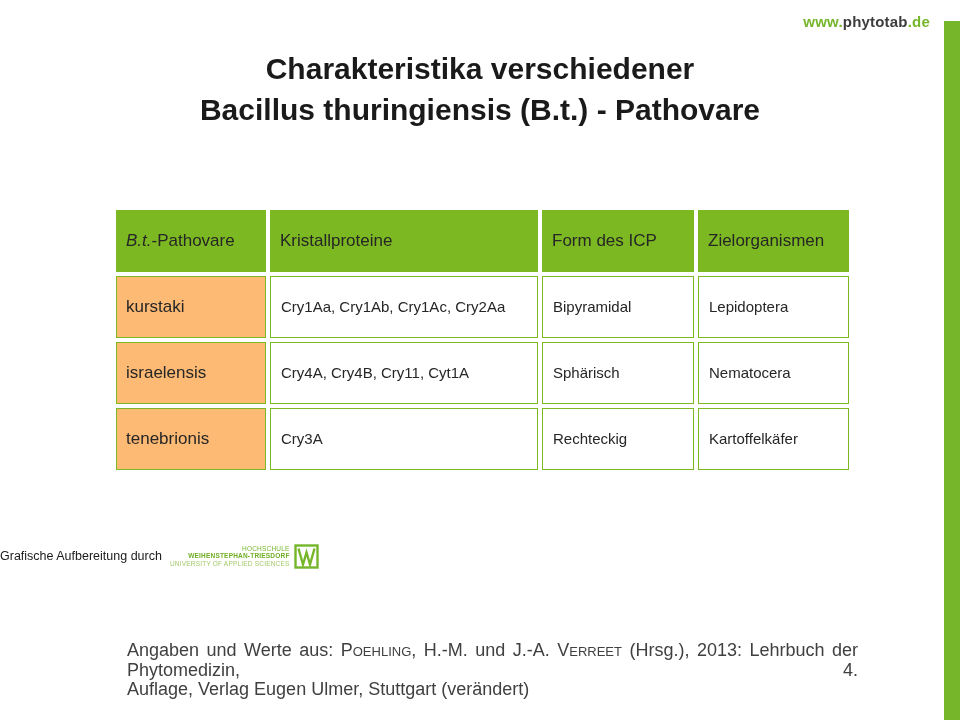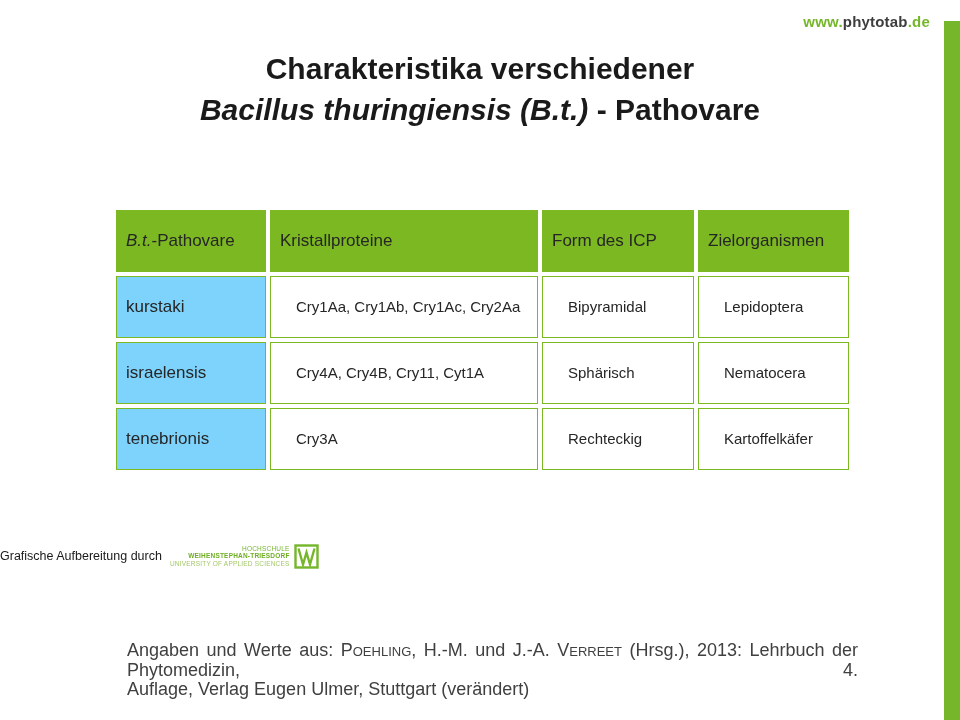--- a/index.html
+++ b/index.html
@@ -42,21 +42,21 @@
     position: absolute;
     top: 48px;
     left: 0;
     width: 960px;
     text-align: center;
     font-size: 30px;
     line-height: 41px;
     font-weight: bold;
     color: #1a1a1a;
   }
-  .title .it { font-style: italic; }
+  .title .it { }
 
   
   .bt-table {
     position: absolute;
     left: 112px;
     top: 206px;
     width: 741px;
     border-collapse: separate;
     border-spacing: 4px;
     table-layout: fixed;
@@ -68,31 +68,31 @@
     margin-top: 24px;
   }
   .bt-table td.hd {
     background: #7cb821;
     border: 1px solid #7cb821;
     font-size: 17px;
     padding-left: 9px;
     padding-right: 6px;
   }
   .bt-table td.rowhd {
-    background: #7dd3fc;
+    background: #fdba74;
     border: 1px solid #7cb821;
     font-size: 17px;
     padding-left: 9px;
     padding-right: 6px;
   }
   .bt-table td.body {
     background: #ffffff;
     border: 1px solid #7cb821;
     font-size: 15px;
-    padding-left: 25px;
+    padding-left: 10px;
     padding-right: 8px;
     line-height: 20px;
   }
   .bt-table .it { font-style: italic; }
 
   
   .credit {
     position: absolute;
     top: 540px;
     left: 0;

